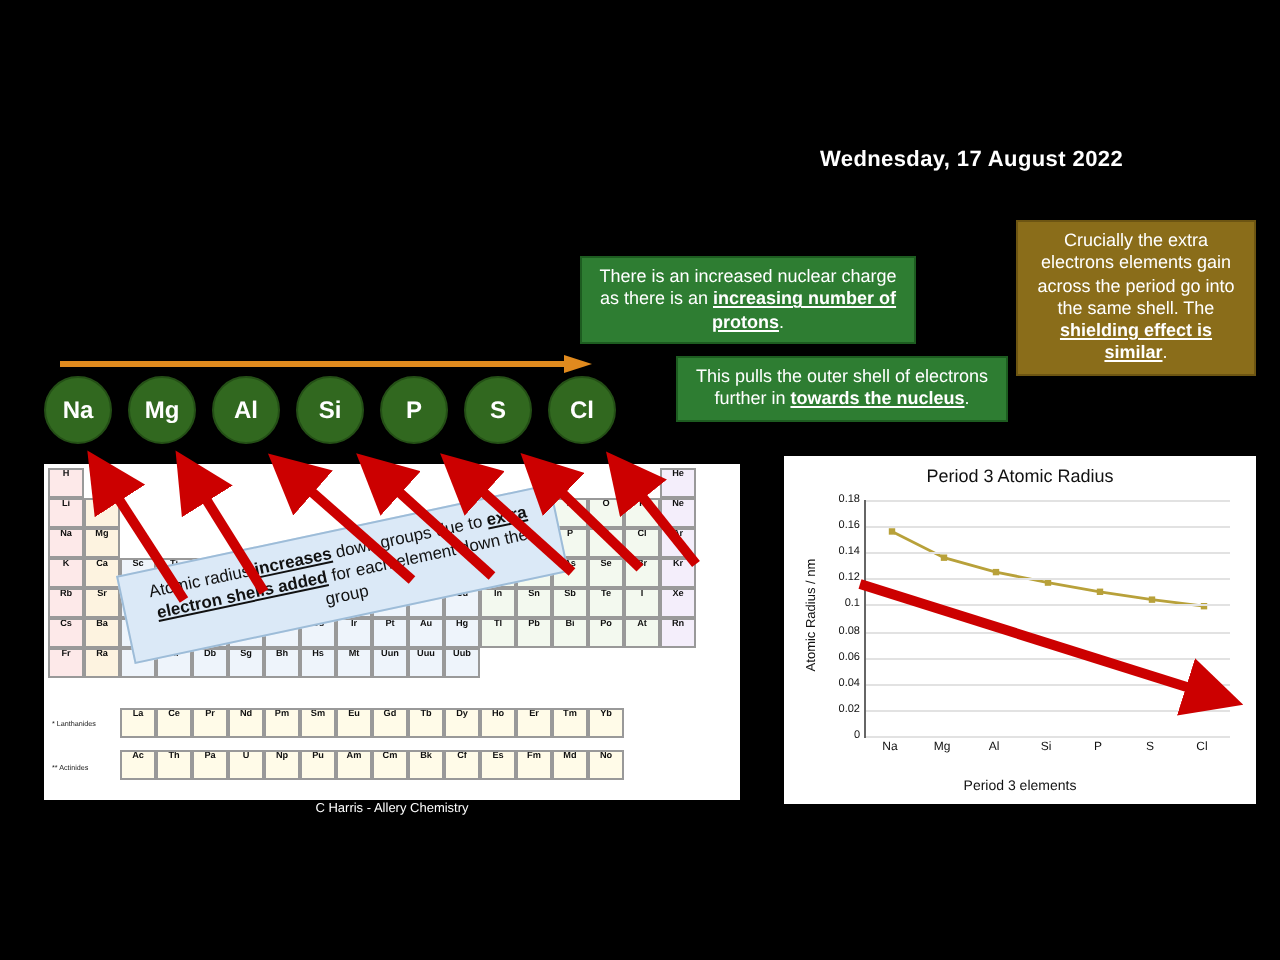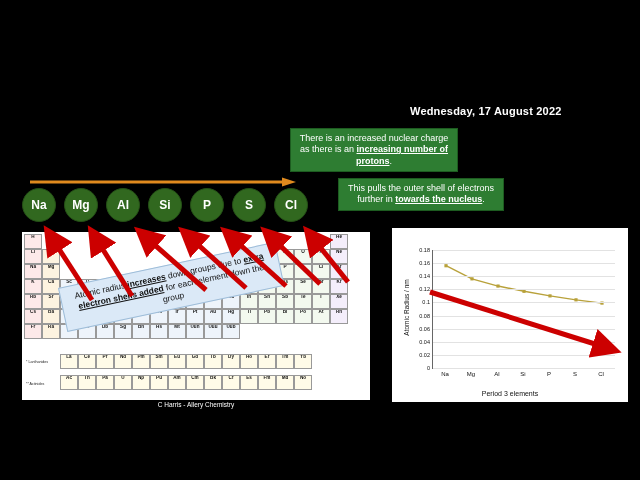--- a/index.html
+++ b/index.html
@@ -22,21 +22,20 @@
   }
   .abs { position: absolute; }
 
   
   #date {
     left: 410px; top: 74px;
     color: #ffffff;
     font-size: 11px;
     font-weight: bold;
     letter-spacing: 0.2px;
-    margin-top: 31px;
   }
   #title {
     left: 0; top: 92px;
     width: 640px;
     text-align: center;
     color: #ffffff;
     font-size: 26px;
     letter-spacing: 0.5px;
   }
 
@@ -229,20 +228,23 @@
 
 
   <div class="abs callout green" id="callout-pull">
     <span>This pulls the outer shell of electrons further in </span><u class="b">towards the nucleus</u><span>.</span>
   </div>
 
   <div class="abs callout green" id="callout-nuclear">
     <span>There is an increased nuclear charge as there is an </span><u class="b">increasing number of protons</u><span>.</span>
   </div>
 
+  <div class="abs callout olive" id="callout-shielding">
+    <span>Crucially the extra electrons elements gain across the period go into the same shell. The </span><u class="b">shielding effect is similar</u><span>.</span>
+  </div>
 
   <svg class="abs" id="period-arrow" viewBox="0 0 270 10">
     <line x1="2" y1="5" x2="258" y2="5" stroke="#e08a1e" stroke-width="3"></line>
     <polygon points="268,5 254,0.5 254,9.5" fill="#e08a1e"></polygon>
   </svg>
 
   <div class="abs" id="elements-row">
     <div class="elem" style="left:0px">Na</div>
     <div class="elem" style="left:42px">Mg</div>
     <div class="elem" style="left:84px">Al</div>
@@ -594,20 +596,21 @@
     <div id="ptable-note-lanth">* Lanthanides</div>
     <div id="ptable-note-act">** Actinides</div>
   </div>
   <div class="abs" id="ptable-caption">C Harris - Allery Chemistry</div>
 
   <div class="abs" id="callout-down-group">
     <span>Atomic radius </span><u class="b">increases</u><span> down groups due to </span><u class="b">extra electron shells added</u><span> for each element down the group</span>
   </div>
 
   <div class="abs" id="chart-panel">
+    <div id="chart-title">Period 3 Atomic Radius</div>
     <div id="chart-ylabel">Atomic Radius / nm</div>
     <div id="chart-xlabel">Period 3 elements</div>
     <div id="plot-area">
       <svg id="chart-svg" viewBox="0 0 182 118" preserveAspectRatio="none" style="position:absolute;left:0;top:0;width:182px;height:118px">
           <polyline points="13,15.733333333333334 39,28.844444444444434 65,36.05555555555556 91,41.3 117,45.888888888888886 143,49.82222222222222 169,53.099999999999994" fill="none" stroke="#b8a13a" stroke-width="1.4"></polyline>
           <rect x="11.4" y="14.133333333333335" width="3.2" height="3.2" fill="#b8a13a"></rect>
           <rect x="37.4" y="27.244444444444433" width="3.2" height="3.2" fill="#b8a13a"></rect>
           <rect x="63.4" y="34.455555555555556" width="3.2" height="3.2" fill="#b8a13a"></rect>
           <rect x="89.4" y="39.699999999999996" width="3.2" height="3.2" fill="#b8a13a"></rect>
           <rect x="115.4" y="44.288888888888884" width="3.2" height="3.2" fill="#b8a13a"></rect>

